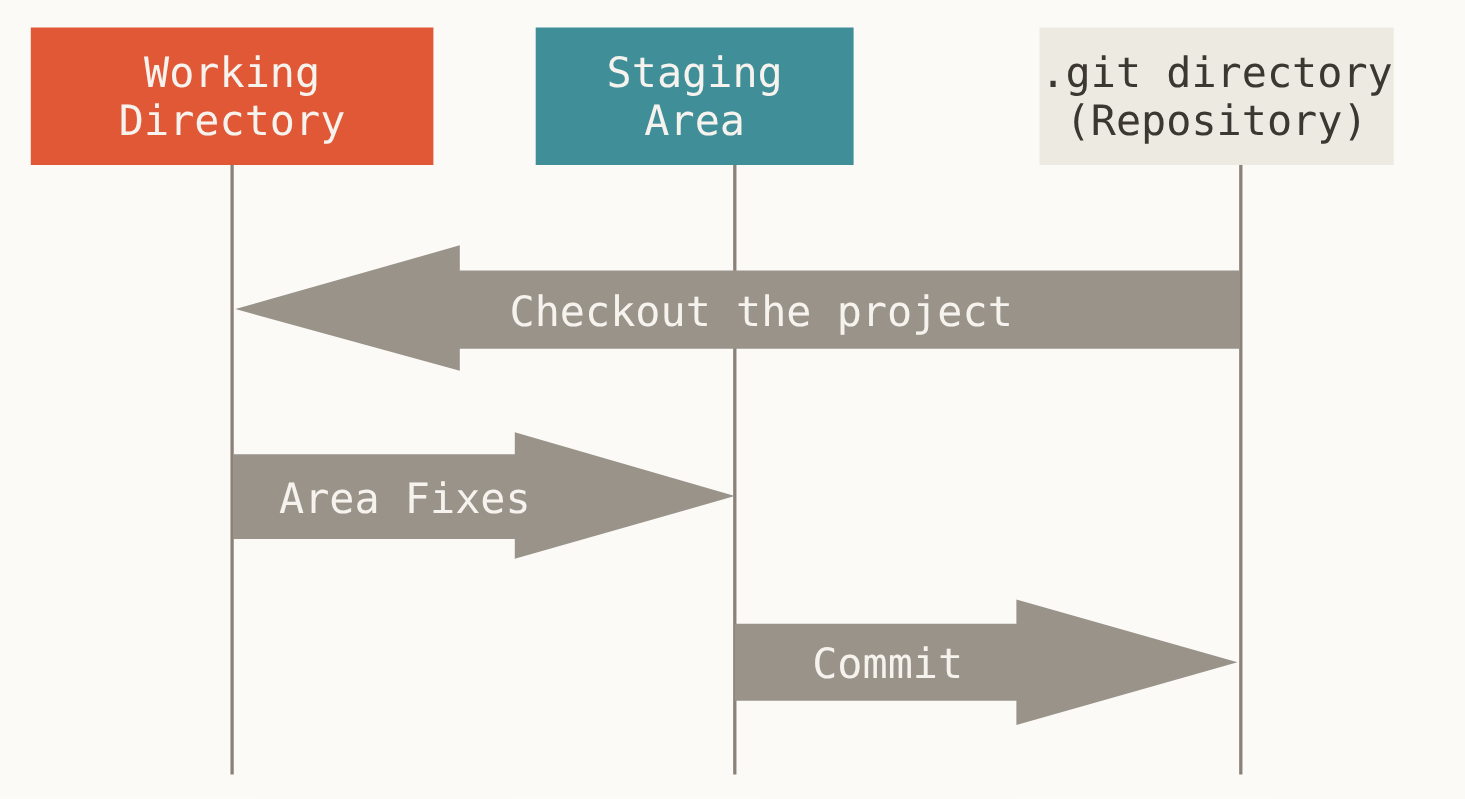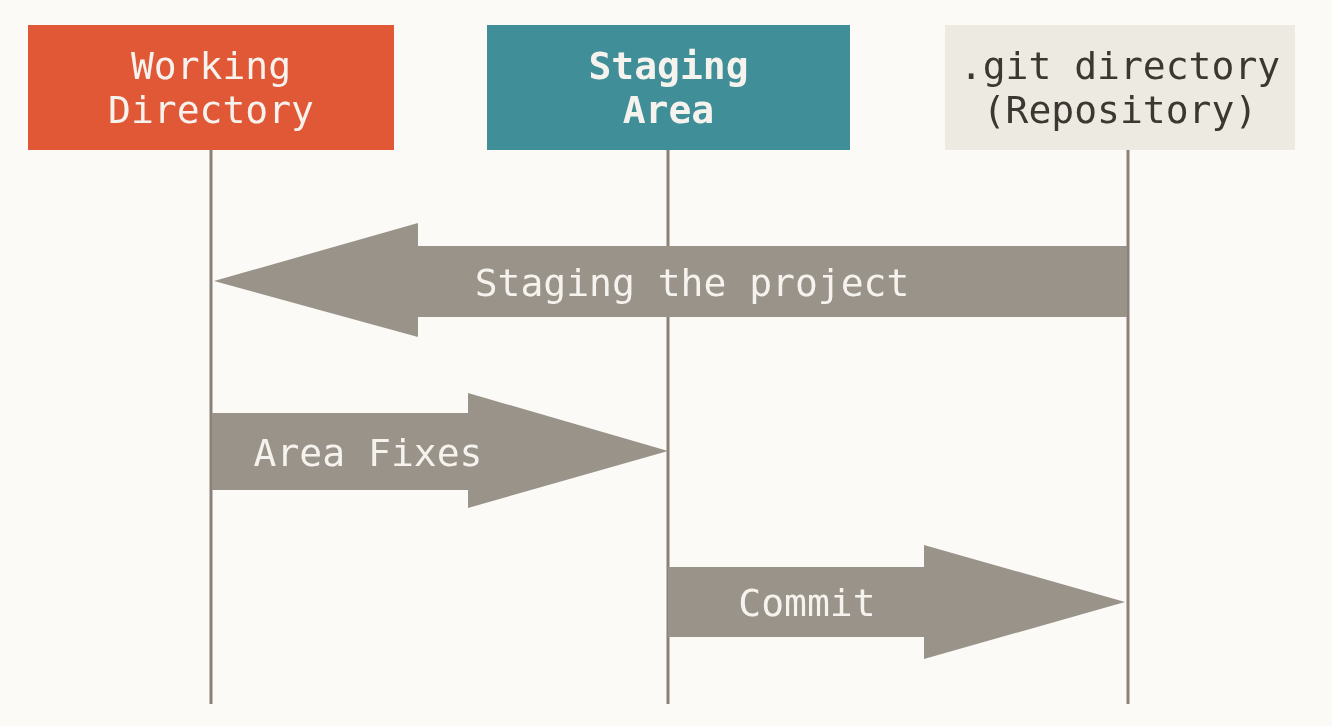--- a/index.html
+++ b/index.html
@@ -27,27 +27,26 @@
     line-height: 44px;
     color: var(--light-text, #F6F3EE);
   }
   .box-working {
     left: 28px;
     width: 366px;
     background: var(--working-directory-box, #E15837);
   }
   .box-staging {
     left: 487px;
-    width: 363px;
+    width: 289px;
     background: var(--staging-area-box, #3F8E98);
-    font-weight: bold;
   }
   .box-git {
     left: 945px;
-    width: 350px;
+    width: 322px;
     background: var(--git-directory-box, #ECEAE1);
     color: var(--dark-text, #3C3731);
   }
   svg.layer {
     position: absolute;
     left: 0;
     top: 0;
     width: 1332px;
     height: 726px;
   }
@@ -83,17 +82,17 @@
     <line class="lifeline" x1="668" y1="150" x2="668" y2="704"></line>
     <line class="lifeline" x1="1128" y1="150" x2="1128" y2="704"></line>
 
     <polygon class="arrow-shape" points="214,281 418,223 418,246 1127,246 1127,317 418,317 418,337"></polygon>
 
     <polygon class="arrow-shape" points="212,413 468,413 468,393 668,451 468,508 468,490 212,490"></polygon>
 
     <polygon class="arrow-shape" points="668,567 924,567 924,545 1125,602 924,659 924,637 668,637"></polygon>
   </svg>
 
-  <div class="arrow-label" style="left:692px; top:283px;">Staging the project</div>
+  <div class="arrow-label" style="left:692px; top:283px;">Checkout the project</div>
   <div class="arrow-label" style="left:368px; top:453px;">Area Fixes</div>
   <div class="arrow-label" style="left:807px; top:603px;text-align:center;">Commit</div>
 
 </div>
 
 </body></html>

